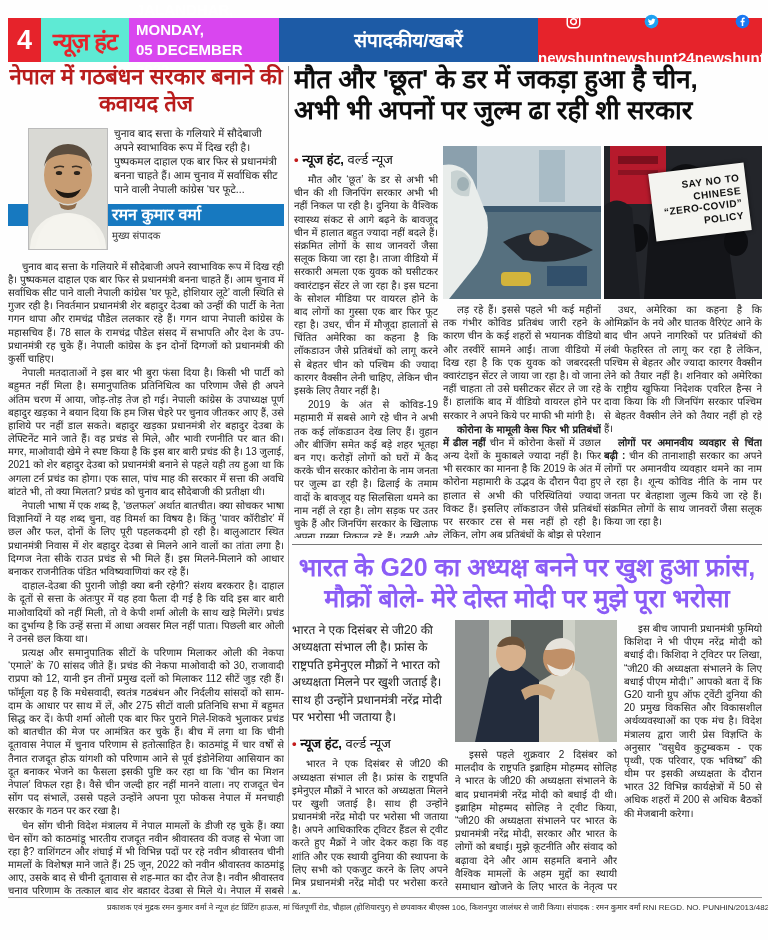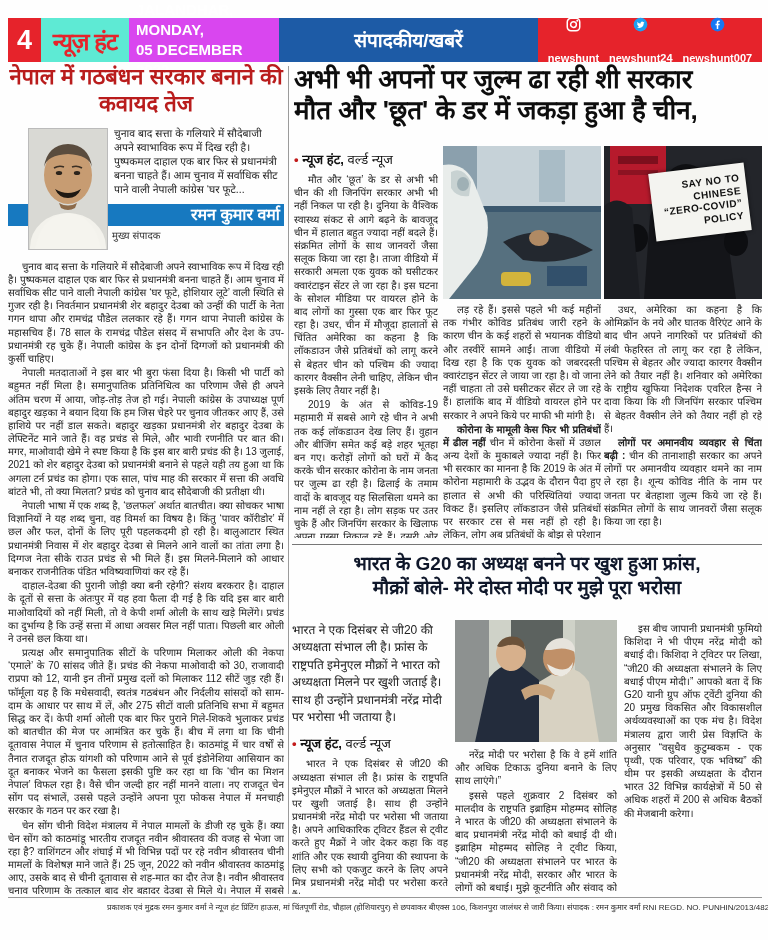--- a/index.html
+++ b/index.html
@@ -11,34 +11,34 @@
             display:flex;align-items:center;justify-content:center;}
   .h-logo{width:88px;background:#5eead4;color:#e6232b;font-size:24px;font-weight:bold;
           display:flex;align-items:center;justify-content:center;letter-spacing:-1px;}
   .h-date{width:150px;background:#d946ef;color:#fff;font-size:15px;font-weight:bold;
           display:flex;flex-direction:column;justify-content:center;padding-left:7px;box-sizing:border-box;line-height:1.35;}
   .h-section{flex:1;background:#1d5ba6;color:#fff;font-size:19px;font-weight:bold;
              display:flex;align-items:center;justify-content:center;}
   .h-social{width:224px;background:#e6232b;color:#fff;display:flex;align-items:center;
             justify-content:space-evenly;}
   .soc{display:flex;flex-direction:column;align-items:center;gap:1px;}
-  .soc .handle{font-size:11px;font-weight:bold;margin-top:19px;}
+  .soc .handle{font-size:15px;font-weight:bold;margin-top:19px;}
   .ic{width:15px;height:15px;display:block;}
   
   .v-rule{position:absolute;left:288px;top:66px;width:1px;height:828px;background:#9b9b9b;}
   .h-rule-mid{position:absolute;left:292px;top:544px;width:470px;height:1px;background:#777;}
   .h-rule-foot{position:absolute;left:8px;top:897px;width:754px;height:1px;background:#999;}
   
   .nepal{position:absolute;left:8px;top:64px;width:276px;height:830px;overflow:hidden;}
   .nepal-headline{font-size:22px;font-weight:bold;text-align:center;line-height:1.22;color:#b91c1c;}
   .author-box{position:relative;margin-top:8px;height:128px;}
   .author-photo{position:absolute;left:20px;top:2px;width:78px;height:120px;border:1px solid #bbb;}
   .author-bar{position:absolute;left:0px;top:78px;width:276px;height:22px;background:#1779c0;z-index:0;}
   .author-name{position:absolute;left:104px;top:78px;width:168px;height:22px;color:#fff;
-               font-size:16px;font-weight:bold;text-align:right;line-height:22px;z-index:2;}
+               font-size:16px;font-weight:bold;text-align:left;line-height:22px;z-index:2;}
   .author-title{position:absolute;left:104px;top:102px;width:168px;text-align:left;font-size:10px;color:#333;}
   .author-intro{position:absolute;left:106px;top:0px;width:170px;height:76px;overflow:hidden;
                 font-size:10.5px;line-height:1.35;text-align:left;color:#222;}
   .photo-layer{position:relative;z-index:1;width:100%;height:100%;}
   .nepal-body{margin-top:6px;height:636px;overflow:hidden;}
   .para{margin:0 0 1px 0;font-size:10px;line-height:1.32;text-align:justify;text-indent:14px;color:#222;}
   
   .china-headline{position:absolute;left:294px;top:64px;width:470px;height:84px;overflow:hidden;}
   .china-headline div{font-size:26px;font-weight:bold;line-height:1.2;white-space:nowrap;color:#0d0d0d;}
   .byline{font-size:13px;margin-bottom:5px;color:#111;}
@@ -51,21 +51,21 @@
   .china-col3{position:absolute;left:604px;top:303px;width:158px;height:236px;overflow:hidden;}
   .subhead{font-weight:bold;}
   .sign-card{position:absolute;left:48px;top:22px;width:96px;height:68px;background:#f4f4f0;
              transform:rotate(-7deg);box-shadow:0 0 4px rgba(0,0,0,.6);
              display:flex;flex-direction:column;align-items:flex-end;justify-content:center;
              padding:3px 6px;box-sizing:border-box;}
   .sign-card span{font-size:10px;font-weight:bold;color:#111;line-height:1.25;
                   font-family:"Liberation Sans",sans-serif;letter-spacing:.5px;}
   
   .g20-headline{position:absolute;left:292px;top:552px;width:470px;height:66px;overflow:hidden;text-align:center;}
-  .g20-headline div{font-size:19px;font-weight:bold;line-height:1.25;white-space:nowrap;color:#0f172a;}
+  .g20-headline div{font-size:25px;font-weight:bold;line-height:1.25;white-space:nowrap;color:#8b5cf6;}
   .g20-col1{position:absolute;left:292px;top:622px;width:156px;height:272px;overflow:hidden;}
   .g20-intro{font-size:12px;line-height:1.45;color:#222;margin-bottom:8px;}
   .g20-img{position:absolute;left:455px;top:620px;width:162px;height:122px;overflow:hidden;}
   .g20-col2{position:absolute;left:455px;top:748px;width:162px;height:146px;overflow:hidden;}
   .g20-col3{position:absolute;left:624px;top:622px;width:138px;height:272px;overflow:hidden;}
   
   .footer{position:absolute;left:24px;top:902px;width:754px;text-align:right;color:#2a2a2a;}
   .footer .f1{font-size:8px;line-height:1.5;}
   .footer .f2{font-size:7.5px;line-height:1.5;}
 </style>
@@ -140,22 +140,22 @@
       <p class="para">चुनाव बाद सत्ता के गलियारे में सौदेबाजी अपने स्वाभाविक रूप में दिख रही है। पुष्पकमल दाहाल एक बार फिर से प्रधानमंत्री बनना चाहते हैं। आम चुनाव में सर्वाधिक सीट पाने वाली नेपाली कांग्रेस ‘घर फूटे, होशियार लूटे’ वाली स्थिति से गुजर रही है। निवर्तमान प्रधानमंत्री शेर बहादुर देउबा को उन्हीं की पार्टी के नेता गगन थापा और रामचंद्र पौडेल ललकार रहे हैं। गगन थापा नेपाली कांग्रेस के महासचिव हैं। 78 साल के रामचंद्र पौडेल संसद में सभापति और देश के उप-प्रधानमंत्री रह चुके हैं। नेपाली कांग्रेस के इन दोनों दिग्गजों को प्रधानमंत्री की कुर्सी चाहिए।</p>
       <p class="para">नेपाली मतदाताओं ने इस बार भी बुरा फंसा दिया है। किसी भी पार्टी को बहुमत नहीं मिला है। समानुपातिक प्रतिनिधित्व का परिणाम जैसे ही अपने अंतिम चरण में आया, जोड़-तोड़ तेज हो गई। नेपाली कांग्रेस के उपाध्यक्ष पूर्ण बहादुर खड़का ने बयान दिया कि हम जिस चेहरे पर चुनाव जीतकर आए हैं, उसे हाशिये पर नहीं डाल सकते। बहादुर खड़का प्रधानमंत्री शेर बहादुर देउबा के लेफ्टिनेंट माने जाते हैं। वह प्रचंड से मिले, और भावी रणनीति पर बात की। मगर, माओवादी खेमे ने स्पष्ट किया है कि इस बार बारी प्रचंड की है। 13 जुलाई, 2021 को शेर बहादुर देउबा को प्रधानमंत्री बनाने से पहले यही तय हुआ था कि अगला टर्न प्रचंड का होगा। एक साल, पांच माह की सरकार में सत्ता की अवधि बांटते भी, तो क्या मिलता? प्रचंड को चुनाव बाद सौदेबाजी की प्रतीक्षा थी।</p>
       <p class="para">नेपाली भाषा में एक शब्द है, ‘छलफल’ अर्थात बातचीत। क्या सोचकर भाषा विज्ञानियों ने यह शब्द चुना, वह विमर्श का विषय है। किंतु ‘पावर कॉरीडोर’ में छल और फल, दोनों के लिए पूरी पहलकदमी हो रही है। बालुआटार स्थित प्रधानमंत्री निवास में शेर बहादुर देउबा से मिलने आने वालों का तांता लगा है। दिग्गज नेता सीके राउत प्रचंड से भी मिले हैं। इस मिलने-मिलाने को आधार बनाकर राजनीतिक पंडित भविष्यवाणियां कर रहे हैं।</p>
       <p class="para">दाहाल-देउबा की पुरानी जोड़ी क्या बनी रहेगी? संशय बरकरार है। दाहाल के दूतों से सत्ता के अंतःपुर में यह हवा फैला दी गई है कि यदि इस बार बारी माओवादियों को नहीं मिली, तो वे केपी शर्मा ओली के साथ खड़े मिलेंगे। प्रचंड का दुर्भाग्य है कि उन्हें सत्ता में आधा अवसर मिल नहीं पाता। पिछली बार ओली ने उनसे छल किया था।</p>
       <p class="para">प्रत्यक्ष और समानुपातिक सीटों के परिणाम मिलाकर ओली की नेकपा ‘एमाले’ के 70 सांसद जीते हैं। प्रचंड की नेकपा माओवादी को 30, राजावादी राप्रपा को 12, यानी इन तीनों प्रमुख दलों को मिलाकर 112 सीटें जुड़ रही हैं। फॉर्मूला यह है कि मधेसवादी, स्वतंत्र गठबंधन और निर्दलीय सांसदों को साम-दाम के आधार पर साथ में लें, और 275 सीटों वाली प्रतिनिधि सभा में बहुमत सिद्ध कर दें। केपी शर्मा ओली एक बार फिर पुराने गिले-शिकवे भुलाकर प्रचंड को बातचीत की मेज पर आमंत्रित कर चुके हैं। बीच में लगा था कि चीनी दूतावास नेपाल में चुनाव परिणाम से हतोत्साहित है। काठमांडू में चार वर्षों से तैनात राजदूत होऊ यांगशी को परिणाम आने से पूर्व इंडोनेशिया आसियान का दूत बनाकर भेजने का फैसला इसकी पुष्टि कर रहा था कि ‘चीन का मिशन नेपाल’ विफल रहा है। वैसे चीन जल्दी हार नहीं मानने वाला। नए राजदूत चेन सोंग पद संभालें, उससे पहले उन्होंने अपना पूरा फोकस नेपाल में मनचाही सरकार के गठन पर कर रखा है।</p>
       <p class="para">चेन सोंग चीनी विदेश मंत्रालय में नेपाल मामलों के डीजी रह चुके हैं। क्या चेन सोंग को काठमांडू भारतीय राजदूत नवीन श्रीवास्तव की वजह से भेजा जा रहा है? वाशिंगटन और शंघाई में भी विभिन्न पदों पर रहे नवीन श्रीवास्तव चीनी मामलों के विशेषज्ञ माने जाते हैं। 25 जून, 2022 को नवीन श्रीवास्तव काठमांडू आए, उसके बाद से चीनी दूतावास से शह-मात का दौर तेज है। नवीन श्रीवास्तव चुनाव परिणाम के तत्काल बाद शेर बहादुर देउबा से मिले थे। नेपाल में सबसे बड़ी दिक्कत मिली-जुली सरकार की होगी। वहां ‘सौ दिन चले अढ़ाई कोस’ का अंदेशा बना रहेगा।</p>
     </div>
   </div>
 
   <div class="china-headline">
+    <div>मौत और 'छूत' के डर में जकड़ा हुआ है चीन,</div>
     <div>अभी भी अपनों पर जुल्म ढा रही शी सरकार</div>
-    <div>मौत और 'छूत' के डर में जकड़ा हुआ है चीन,</div>
   </div>
 
   <div class="china-col1">
     <div class="byline">
       <span class="dot">•</span>
       <span class="brand">न्यूज हंट,</span>
       <span>वर्ल्ड न्यूज</span>
     </div>
     <p class="para">मौत और ‘छूत’ के डर से अभी भी चीन की शी जिनपिंग सरकार अभी भी नहीं निकल पा रही है। दुनिया के वैश्विक स्वास्थ्य संकट से आगे बढ़ने के बावजूद चीन में हालात बहुत ज्यादा नहीं बदले हैं। संक्रमित लोगों के साथ जानवरों जैसा सलूक किया जा रहा है। ताजा वीडियो में सरकारी अमला एक युवक को घसीटकर क्वारंटाइन सेंटर ले जा रहा है। इस घटना के सोशल मीडिया पर वायरल होने के बाद लोगों का गुस्सा एक बार फिर फूट रहा है। उधर, चीन में मौजूदा हालातों से चिंतित अमेरिका का कहना है कि लॉकडाउन जैसे प्रतिबंधों को लागू करने से बेहतर चीन को पश्चिम की ज्यादा कारगर वैक्सीन लेनी चाहिए, लेकिन चीन इसके लिए तैयार नहीं है।</p>
     <p class="para">2019 के अंत से कोविड-19 महामारी में सबसे आगे रहे चीन ने अभी तक कई लॉकडाउन देख लिए हैं। वुहान और बीजिंग समेत कई बड़े शहर भूतहा बन गए। करोड़ों लोगों को घरों में कैद करके चीन सरकार कोरोना के नाम जनता पर जुल्म ढा रही है। ढिलाई के तमाम वादों के बावजूद यह सिलसिला थमने का नाम नहीं ले रहा है। लोग सड़क पर उतर चुके हैं और जिनपिंग सरकार के खिलाफ अपना गुस्सा निकाल रहे हैं। दूसरी ओर सरकार के निर्देश के बाद जनता पर अत्याचार लगातार बढ़ रहा है।</p>
@@ -237,21 +237,20 @@
       <path d="M42 26 Q48 14 62 17 Q70 20 70 30 Q62 22 50 26 Q44 28 42 26 Z" fill="#6b523a"></path>
       <path d="M144 122 L134 62 Q122 44 104 50 L84 62 L84 122 Z" fill="#d8d2c2"></path>
       <ellipse cx="104" cy="38" rx="16" ry="18" fill="#c09068"></ellipse>
       <path d="M90 30 Q94 18 108 18 Q120 20 120 32 Q110 26 96 30 Z" fill="#e6e3dc"></path>
       <path d="M92 44 Q96 58 108 56 Q118 52 118 42 Q112 56 92 44 Z" fill="#ece9e2"></path>
       <path d="M66 70 Q84 58 100 70 L96 80 Q82 70 70 80 Z" fill="#c7a37c"></path>
     </svg>
   </div>
 
   <div class="g20-col2">
-    <p class="para">नरेंद्र मोदी पर भरोसा है कि वे हमें शांति और अधिक टिकाऊ दुनिया बनाने के लिए साथ लाएंगे।”</p>
     <p class="para">इससे पहले शुक्रवार 2 दिसंबर को मालदीव के राष्ट्रपति इब्राहिम मोहम्मद सोलिह ने भारत के जी20 की अध्यक्षता संभालने के बाद प्रधानमंत्री नरेंद्र मोदी को बधाई दी थी। इब्राहिम मोहम्मद सोलिह ने ट्वीट किया, “जी20 की अध्यक्षता संभालने पर भारत के प्रधानमंत्री नरेंद्र मोदी, सरकार और भारत के लोगों को बधाई। मुझे कूटनीति और संवाद को बढ़ावा देने और आम सहमति बनाने और वैश्विक मामलों के अहम मुद्दों का स्थायी समाधान खोजने के लिए भारत के नेतृत्व पर पूरा भरोसा है।”</p>
   </div>
 
   <div class="g20-col3">
     <p class="para">इस बीच जापानी प्रधानमंत्री फुमियो किशिदा ने भी पीएम नरेंद्र मोदी को बधाई दी। किशिदा ने ट्विटर पर लिखा, “जी20 की अध्यक्षता संभालने के लिए बधाई पीएम मोदी।” आपको बता दें कि G20 यानी ग्रुप ऑफ ट्वेंटी दुनिया की 20 प्रमुख विकसित और विकासशील अर्थव्यवस्थाओं का एक मंच है। विदेश मंत्रालय द्वारा जारी प्रेस विज्ञप्ति के अनुसार “वसुधैव कुटुम्बकम - एक पृथ्वी, एक परिवार, एक भविष्य” की थीम पर इसकी अध्यक्षता के दौरान भारत 32 विभिन्न कार्यक्षेत्रों में 50 से अधिक शहरों में 200 से अधिक बैठकों की मेजबानी करेगा।</p>
   </div>
 
   <div class="footer">
     <div class="f1">प्रकाशक एवं मुद्रक रमन कुमार वर्मा ने न्यूज हंट प्रिंटिंग हाऊस, मां चिंतपूर्णी रोड, चौहाल (होशियारपुर) से छपवाकर बीएक्स 106, किशनपुरा जालंधर से जारी किया। संपादक : रमन कुमार वर्मा RNI REGD. NO. PUNHIN/2013/48236</div>
   </div>

